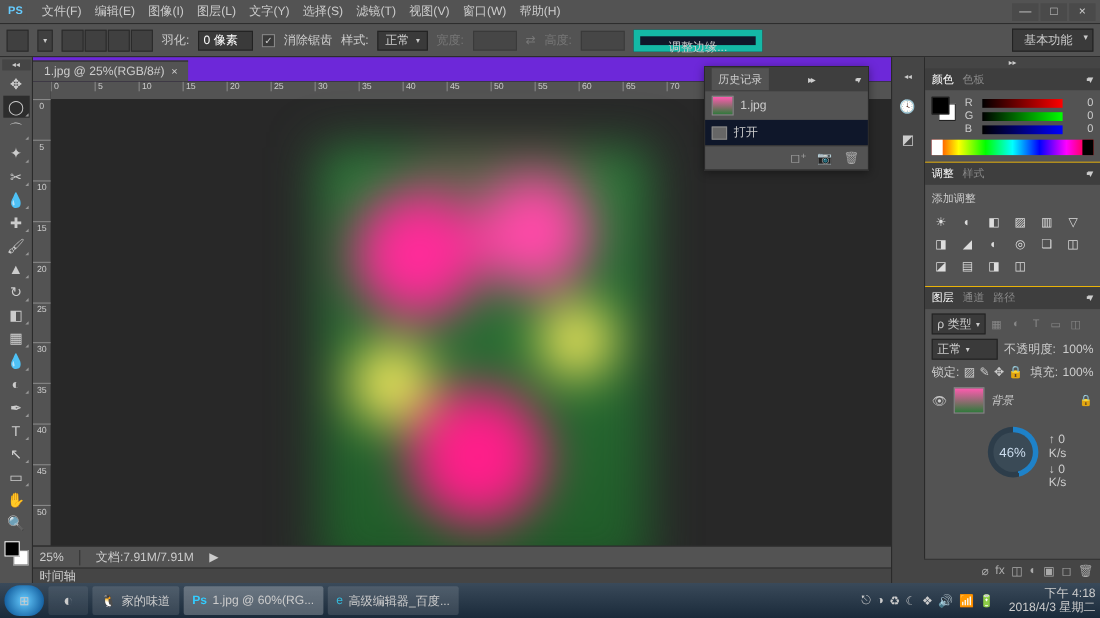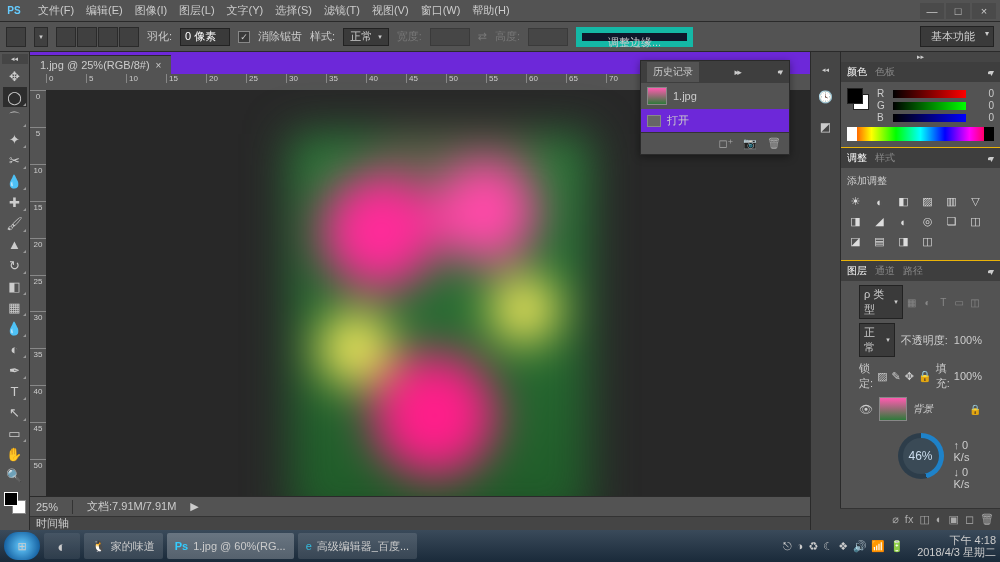--- a/index.html
+++ b/index.html
@@ -58,21 +58,21 @@
 .timeline-bar { height: 14px; background:#454545; padding:0 6px; font-size:9px; border-top:1px solid #333; display:flex;align-items:center; }
 
 
 .history-panel { position: absolute; top: 60px; left: 640px; width: 150px; background: #535353; border: 1px solid #2a2a2a; box-shadow: 0 2px 8px rgba(0,0,0,.4); }
 .panel-tabs { height: 22px; background: #3e3e3e; display: flex; align-items: center; padding: 0 6px; }
 .panel-tab { padding: 3px 6px; font-size: 10px; }
 .panel-tab.active { background: #535353; }
 .panel-menu-i { margin-left: auto; font-size:9px; letter-spacing:-2px; padding:0 2px; }
 .panel-body { padding: 0; }
 .hist-row { display: flex; align-items: center; padding: 4px 6px; gap: 6px; }
-.hist-row.sel { background: #6d28d9; }
+.hist-row.sel { background: #0f172a; }
 .hist-thumb { width: 20px; height: 18px; background: linear-gradient(#ff5bb0, #2e7a3a); border: 1px solid #888; }
 .hist-icon { width: 14px; height: 12px; border: 1px solid #888; background: #666; }
 .panel-footer { height: 22px; display: flex; align-items: center; justify-content: flex-end; gap: 10px; padding: 0 8px; border-top: 1px solid #333; }
 .pf-icon { font-size: 11px; color: #aaa; }
 
 
 .side-dock { width: 30px; background: #454545; border-left: 1px solid #2a2a2a; display: flex; flex-direction: column; align-items: center; padding-top: 14px; gap: 12px; }
 .dock-collapse { width:26px; height:8px; font-size:7px; display:flex;justify-content:center;align-items:center; margin-bottom:2px; }
 .dock-icon { width: 20px; height: 18px; display:flex;align-items:center;justify-content:center; font-size:12px; }
 
@@ -95,21 +95,21 @@
 .slider-g { background: linear-gradient(to right, #000, #0f0); }
 .slider-b { background: linear-gradient(to right, #000, #00f); }
 .rgb-row .val { width: 22px; font-size: 10px; text-align: right; }
 .spectrum { height: 14px; margin-top: 4px; background: linear-gradient(to right, #f00,#ff0,#0f0,#0ff,#00f,#f0f,#f00); position:relative; }
 .spectrum::before {content:""; position:absolute;left:0;top:0;width:10px;height:100%;background:#fff;}
 .spectrum::after {content:""; position:absolute;right:0;top:0;width:10px;height:100%;background:#000;}
 .adjust-panel-body { padding: 6px; }
 .adj-title { font-size: 10px; margin-bottom: 6px; }
 .adj-icons { display: flex; flex-wrap: wrap; gap: 7px; margin-bottom: 5px; }
 .adj-i { width: 17px; height: 15px; display: flex; align-items: center; justify-content: center; font-size: 11px; color: #ddd; }
-.layers-body { padding: 4px 12px; }
+.layers-body { padding: 4px 0; }
 .lo-sel { background: #3a3a3a; border: 1px solid #222; padding: 1px 4px; display:flex;align-items:center;gap:4px; }
 .lo-sel::after{content:"▾"; font-size:7px;}
 .filter-icons { display:flex; gap:2px; align-items:center; padding: 0 6px 2px; }
 .fi { width:16px; height:14px; display:flex;align-items:center;justify-content:center; font-size:10px; color:#888; }
 .layers-opts2 { display: flex; align-items: center; padding: 2px 6px; gap: 6px; font-size: 9px; color:#888; }
 .lock-row { display:flex; align-items:center; padding: 2px 6px; gap:4px; font-size:9px; color:#888; }
 .layer-row { display: flex; align-items: center; padding: 4px 6px; gap: 6px; }
 .layer-eye { width: 14px; font-size: 11px; }
 .layer-thumb { width: 28px; height: 24px; background: linear-gradient(#ff5bb0, #2e7a3a); border: 1px solid #888; }
 .layer-name { font-style: italic; font-size: 10px; }

